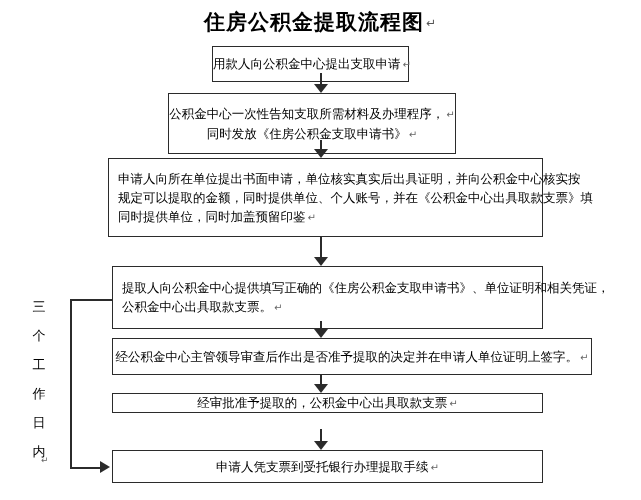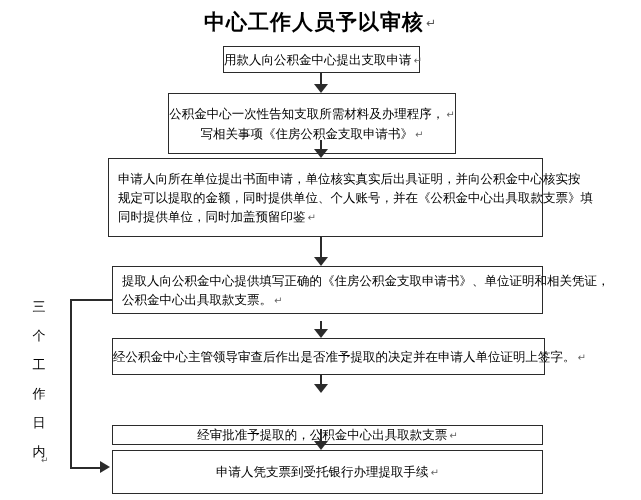--- a/index.html
+++ b/index.html
@@ -60,27 +60,27 @@
   .box.left   { padding: 3px 16px 3px 9px; }
   .box.left .line { text-align: left; }
 
   .mk {
     font-size: 10px;
     color: #666;
     margin-left: 2px;
   }
 
   
-  #box1 { left: 223px; top: 46px;  width: 197px; height: 27px; }
+  #box1 { left: 212px; top: 46px;  width: 197px; height: 36px; }
   #box2 { left: 168px; top: 93px;  width: 288px; height: 61px; }
   #box3 { left: 108px; top: 158px; width: 435px; height: 79px; }
-  #box4 { left: 112px; top: 266px; width: 431px; height: 48px; }
-  #box5 { left: 112px; top: 338px; width: 433px; height: 37px; }
-  #box6 { left: 112px; top: 393px; width: 431px; height: 20px; margin-top: 32px; }
-  #box7 { left: 112px; top: 450px; width: 431px; height: 44px; }
+  #box4 { left: 112px; top: 266px; width: 431px; height: 63px; }
+  #box5 { left: 112px; top: 338px; width: 480px; height: 37px; }
+  #box6 { left: 112px; top: 393px; width: 431px; height: 20px; }
+  #box7 { left: 112px; top: 450px; width: 431px; height: 33px; }
 
   
   .conn {
     position: absolute;
     left: 320px;
     width: 2px;
     background: #2b2b2b;
   }
   .arrowhead {
     position: absolute;
@@ -147,33 +147,33 @@
     bottom: -9px;
     font-size: 9px;
   }
 </style>
 </head>
 <body>
 
 <div id="page">
 
   <div class="title">
-    <span>中心工作人员予以审核</span><span class="mark">↵</span>
+    <span>住房公积金提取流程图</span><span class="mark">↵</span>
   </div>
 
   <div class="box center" id="box1">
     <div class="line"><span>用款人向公积金中心提出支取申请</span><span class="mk">↵</span></div>
   </div>
 
   <div class="conn" id="c1"></div>
   <div class="arrowhead" id="a1"></div>
 
   <div class="box center" id="box2">
     <div class="line"><span>公积金中心一次性告知支取所需材料及办理程序，</span><span class="mk">↵</span></div>
-    <div class="line"><span>写相关事项《住房公积金支取申请书》</span><span class="mk">↵</span></div>
+    <div class="line"><span>同时发放《住房公积金支取申请书》</span><span class="mk">↵</span></div>
   </div>
 
   <div class="conn" id="c2"></div>
   <div class="arrowhead" id="a2"></div>
 
   <div class="box left" id="box3">
     <div class="line">申请人向所在单位提出书面申请，单位核实真实后出具证明，并向公积金中心核实按</div>
     <div class="line">规定可以提取的金额，同时提供单位、个人账号，并在《公积金中心出具取款支票》填</div>
     <div class="line"><span>同时提供单位，同时加盖预留印鉴</span><span class="mk">↵</span></div>
   </div>

